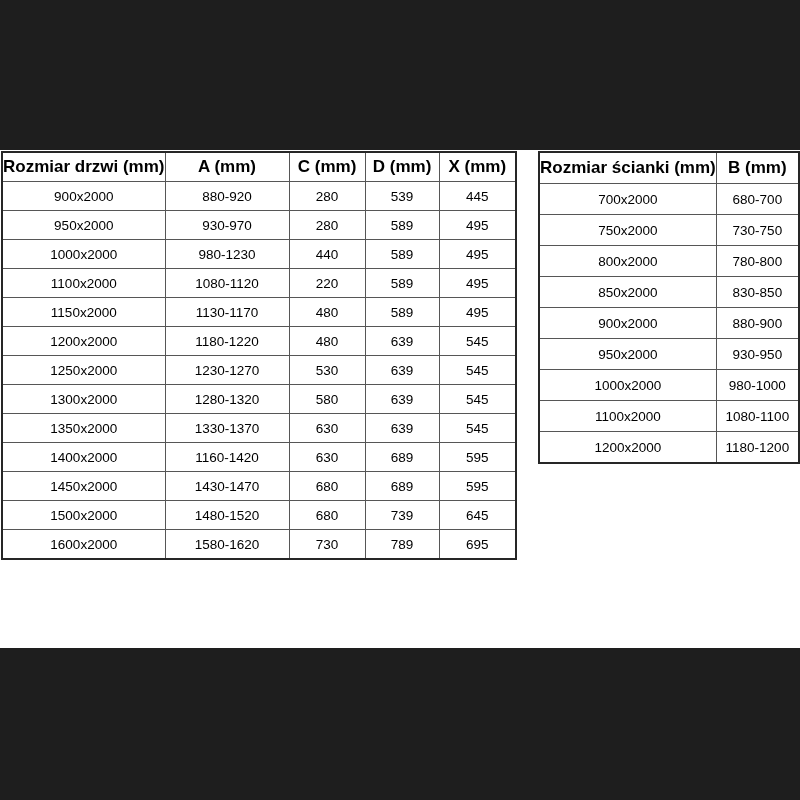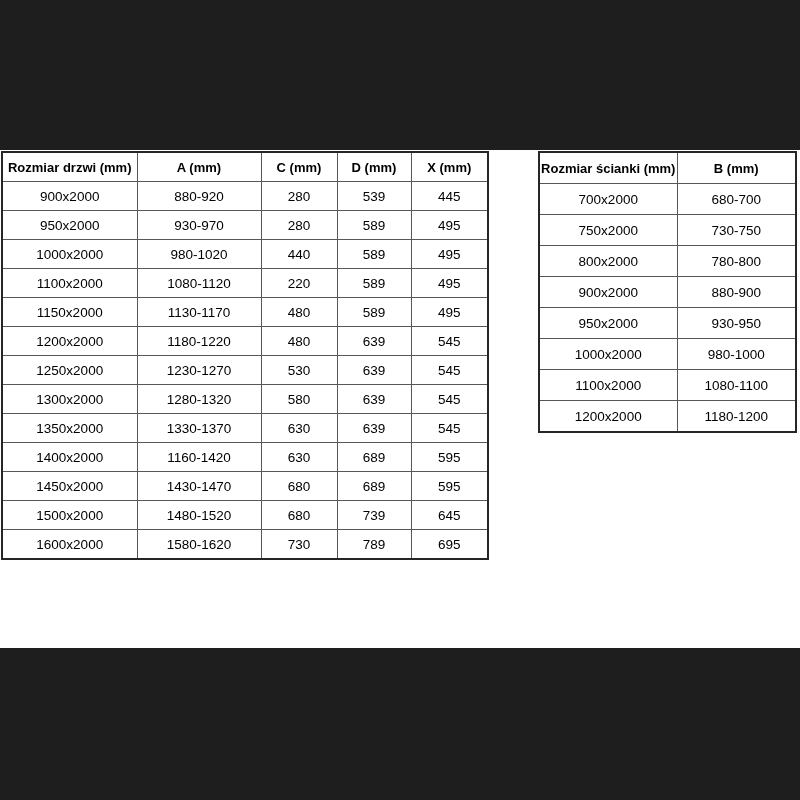--- a/index.html
+++ b/index.html
@@ -33,21 +33,21 @@
   table.spec-table td {
     border: 1px solid #565656;
     text-align: center;
     vertical-align: middle;
     padding: 0;
     color: #000000;
     overflow: hidden;
     white-space: nowrap;
   }
   table.spec-table th {
-    font-size: 13px;
+    font-size: 17px;
     font-weight: bold;
   }
   table.spec-table td {
     font-size: 13.5px;
     font-weight: normal;
   }
   #door-table {
     left: 1px;
     top: 1px;
   }
@@ -93,21 +93,21 @@
         </tr>
         <tr>
           <td>950x2000</td>
           <td>930-970</td>
           <td>280</td>
           <td>589</td>
           <td>495</td>
         </tr>
         <tr>
           <td>1000x2000</td>
-          <td>980-1020</td>
+          <td>980-1230</td>
           <td>440</td>
           <td>589</td>
           <td>495</td>
         </tr>
         <tr>
           <td>1100x2000</td>
           <td>1080-1120</td>
           <td>220</td>
           <td>589</td>
           <td>495</td>
@@ -196,20 +196,24 @@
         </tr>
         <tr>
           <td>750x2000</td>
           <td>730-750</td>
         </tr>
         <tr>
           <td>800x2000</td>
           <td>780-800</td>
         </tr>
         <tr>
+          <td>850x2000</td>
+          <td>830-850</td>
+        </tr>
+        <tr>
           <td>900x2000</td>
           <td>880-900</td>
         </tr>
         <tr>
           <td>950x2000</td>
           <td>930-950</td>
         </tr>
         <tr>
           <td>1000x2000</td>
           <td>980-1000</td>

